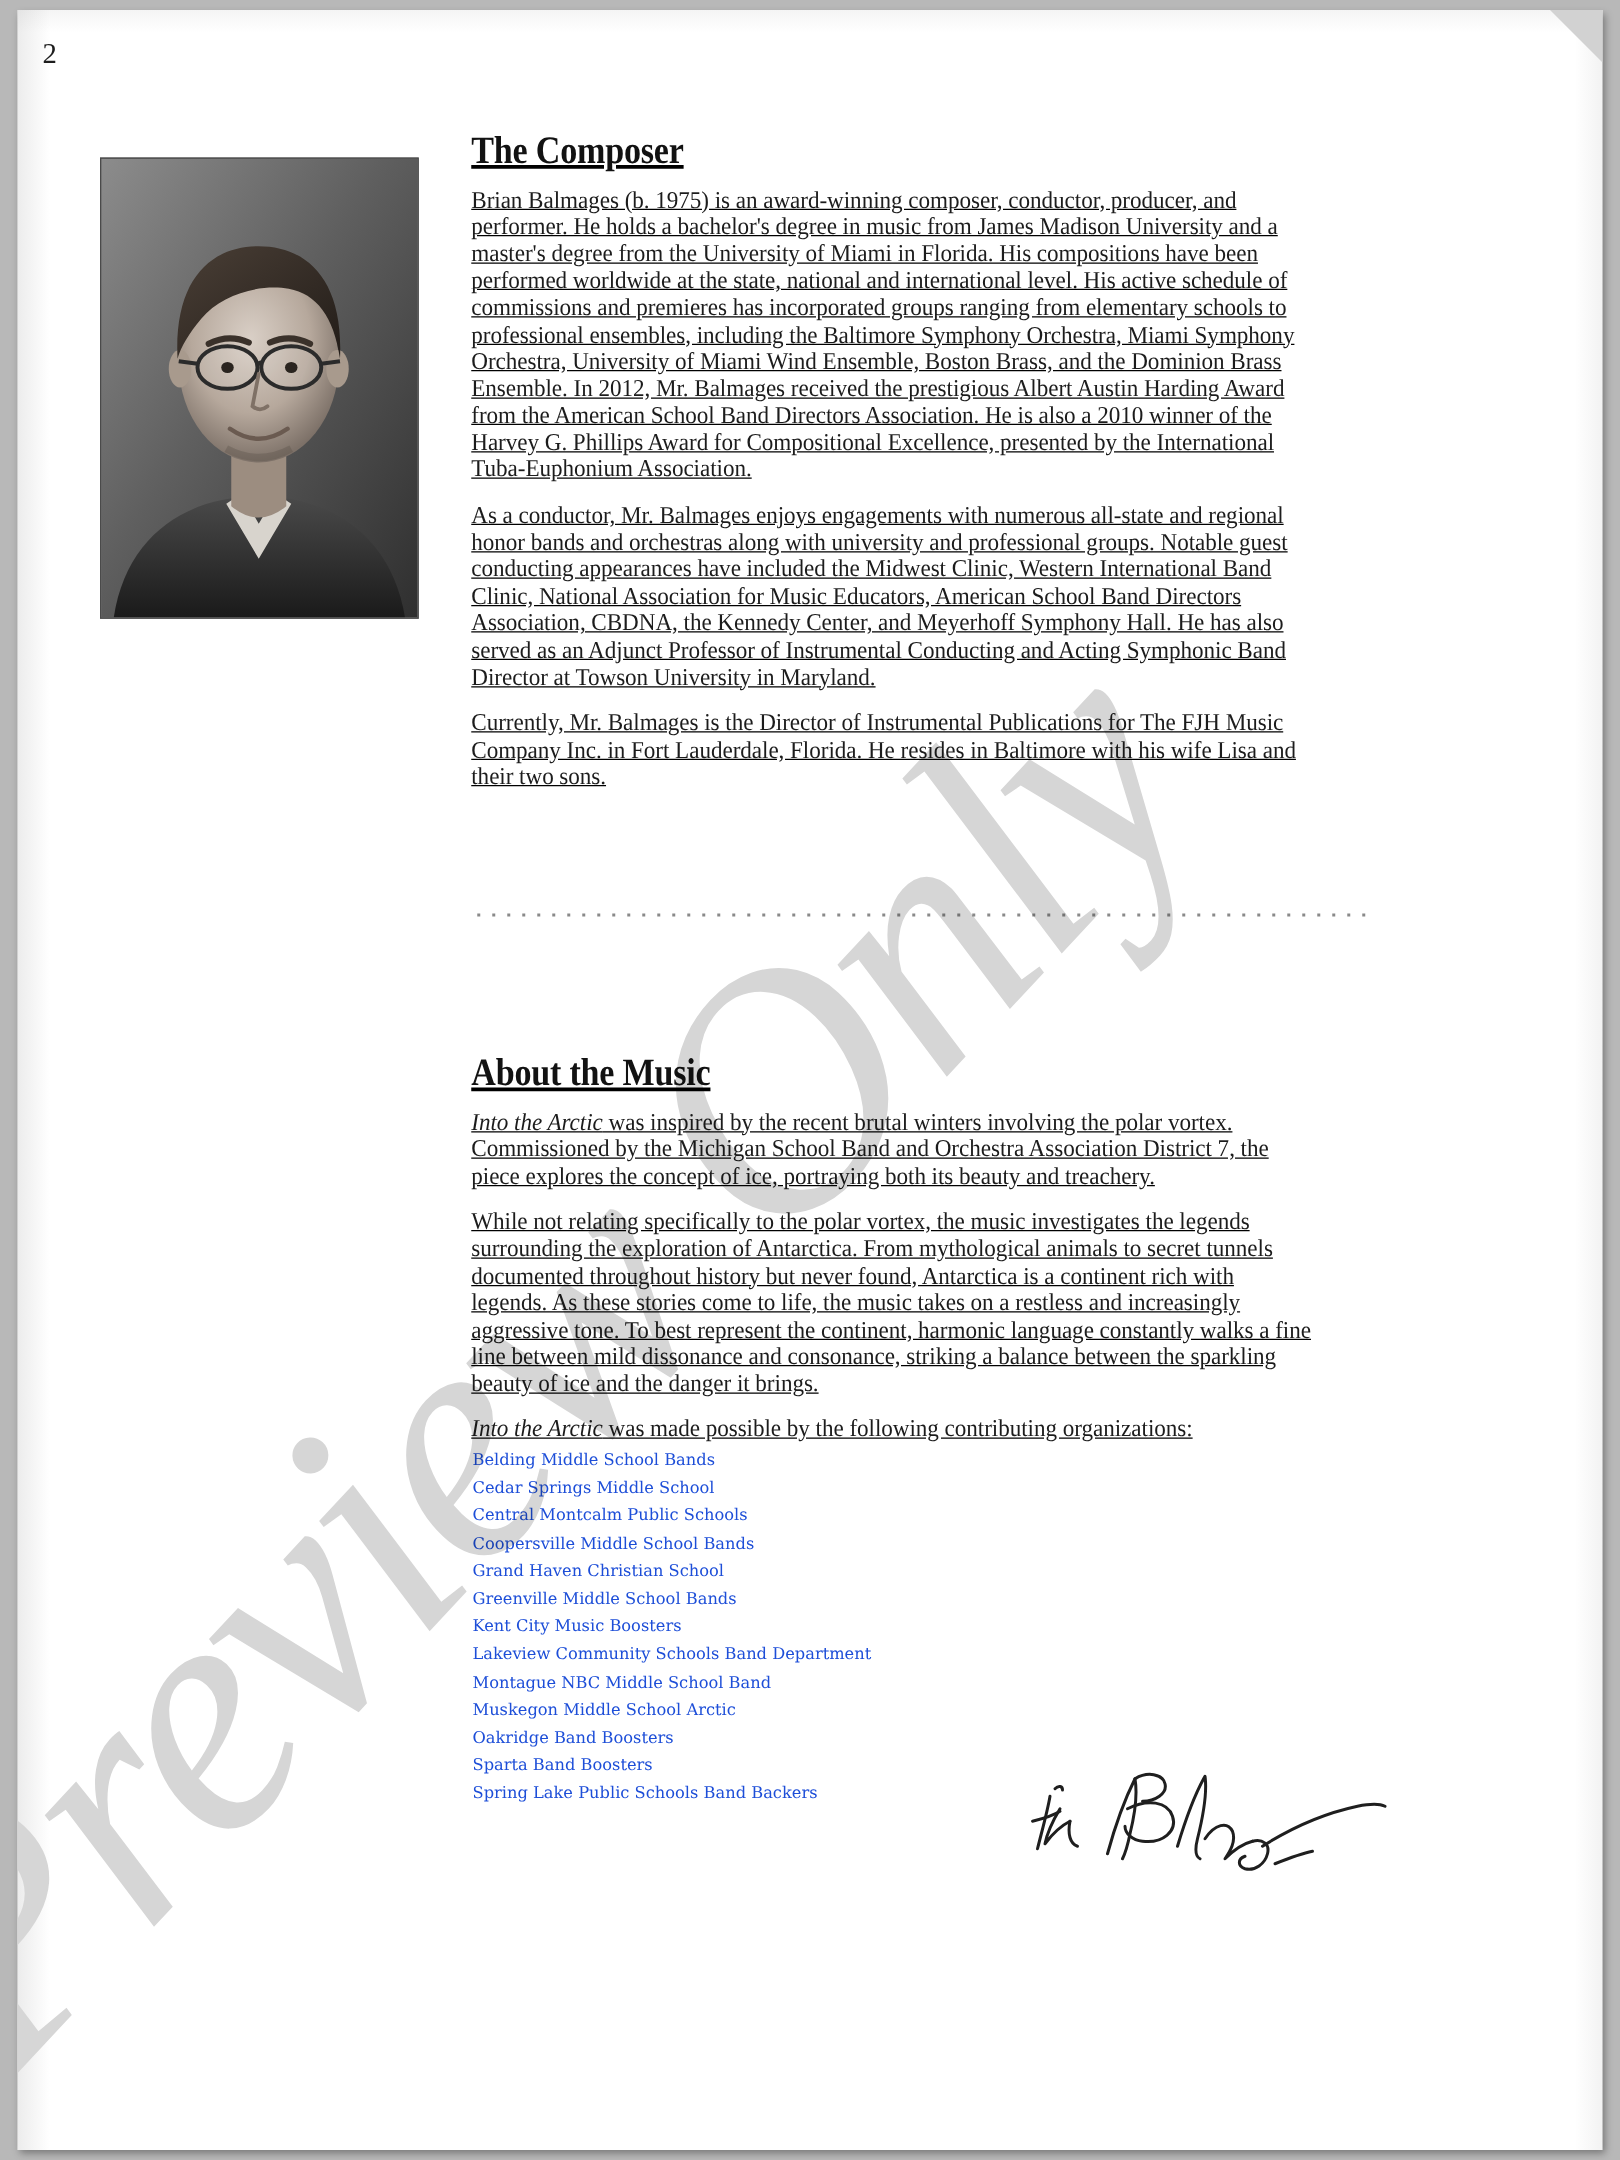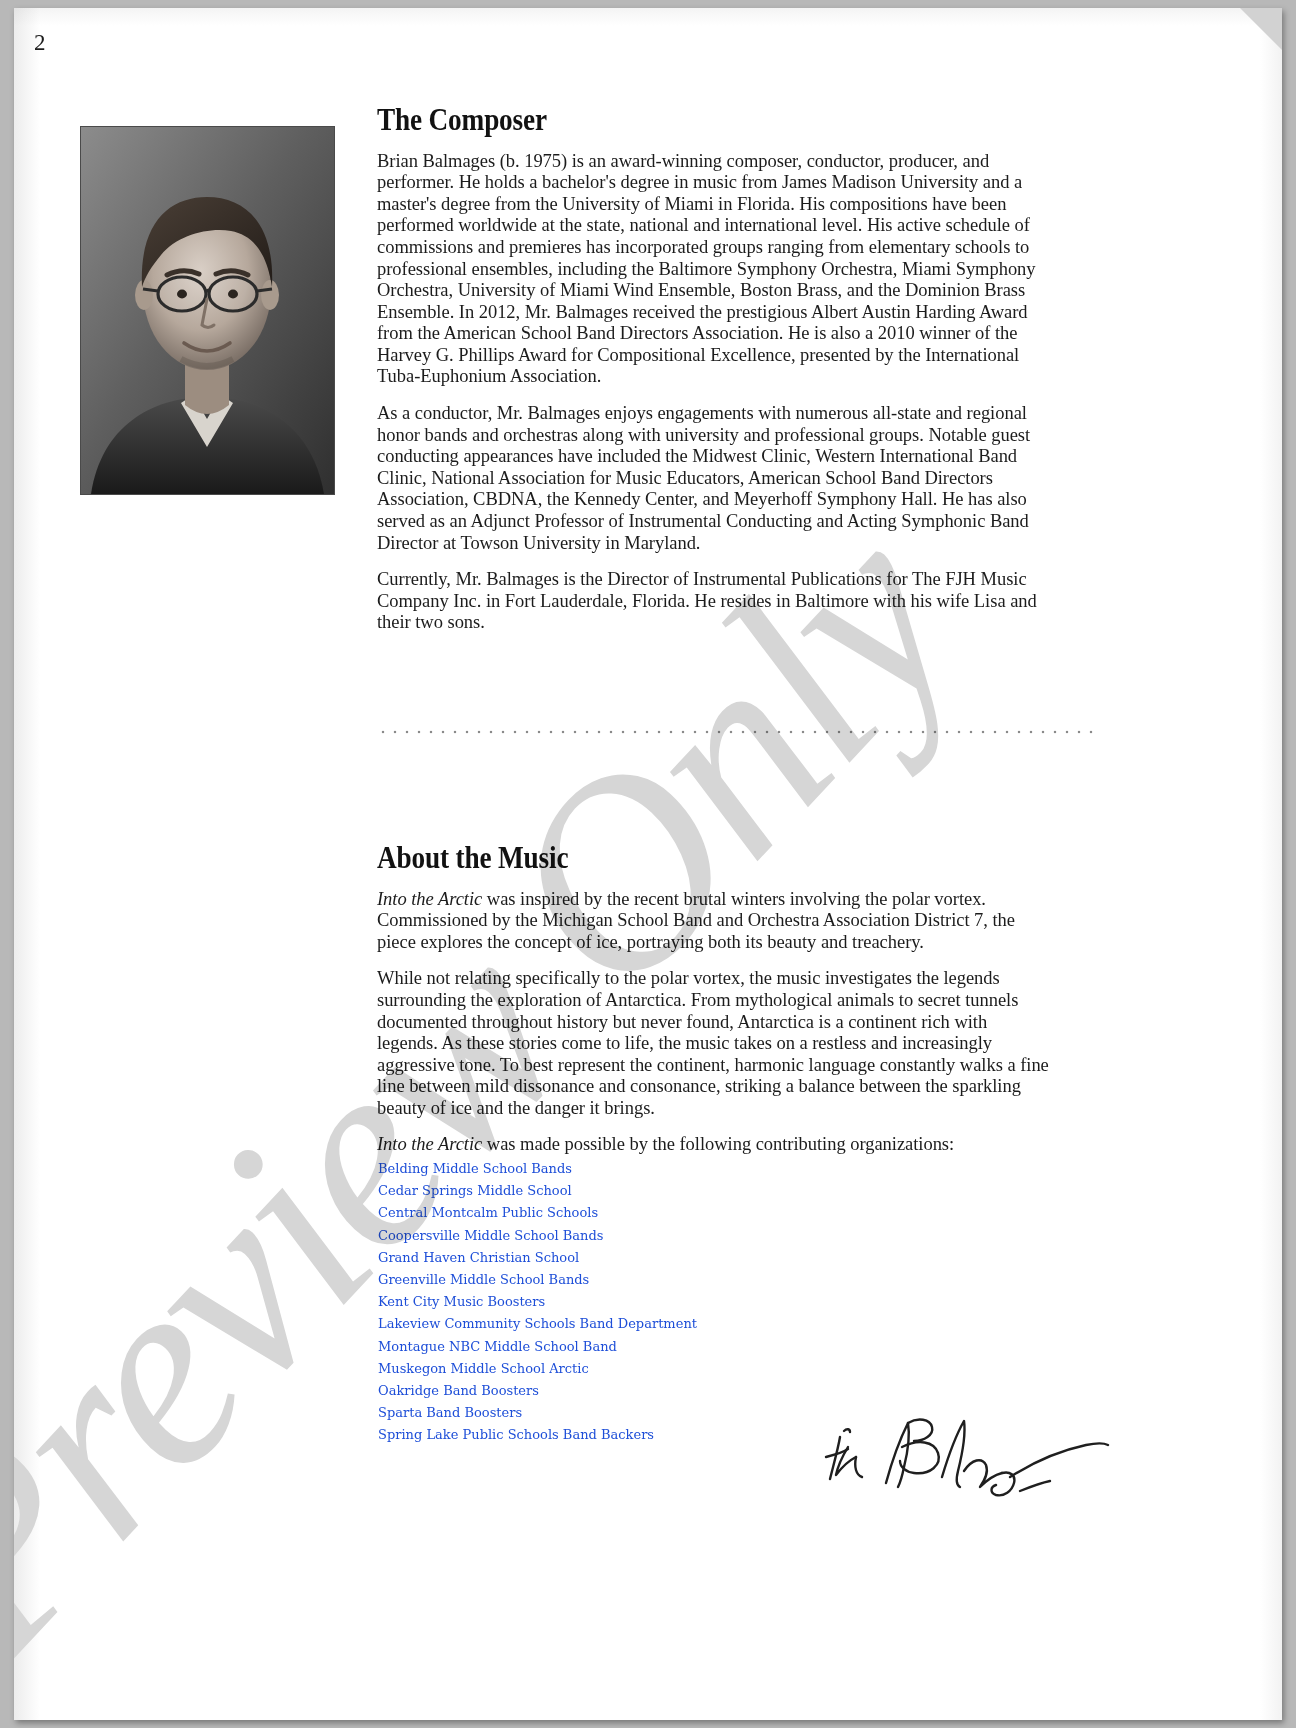--- a/index.html
+++ b/index.html
@@ -93,20 +93,21 @@
     overflow: hidden;
     background: #6d6d6d;
   }
   #composer-photo svg { display:block; width:100%; height:100%; }
 
   
   .col {
     position: absolute;
     left: 363px;
     width: 706px;
+    text-decoration: underline;
   }
   h2.section-title {
     margin: 0 0 13px 0;
     font-family: "Liberation Serif", "DejaVu Serif", serif;
     font-weight: 700;
     font-size: 31px;
     line-height: 1.05;
     letter-spacing: -0.2px;
     color: #121212;
     transform: scaleX(.88);

